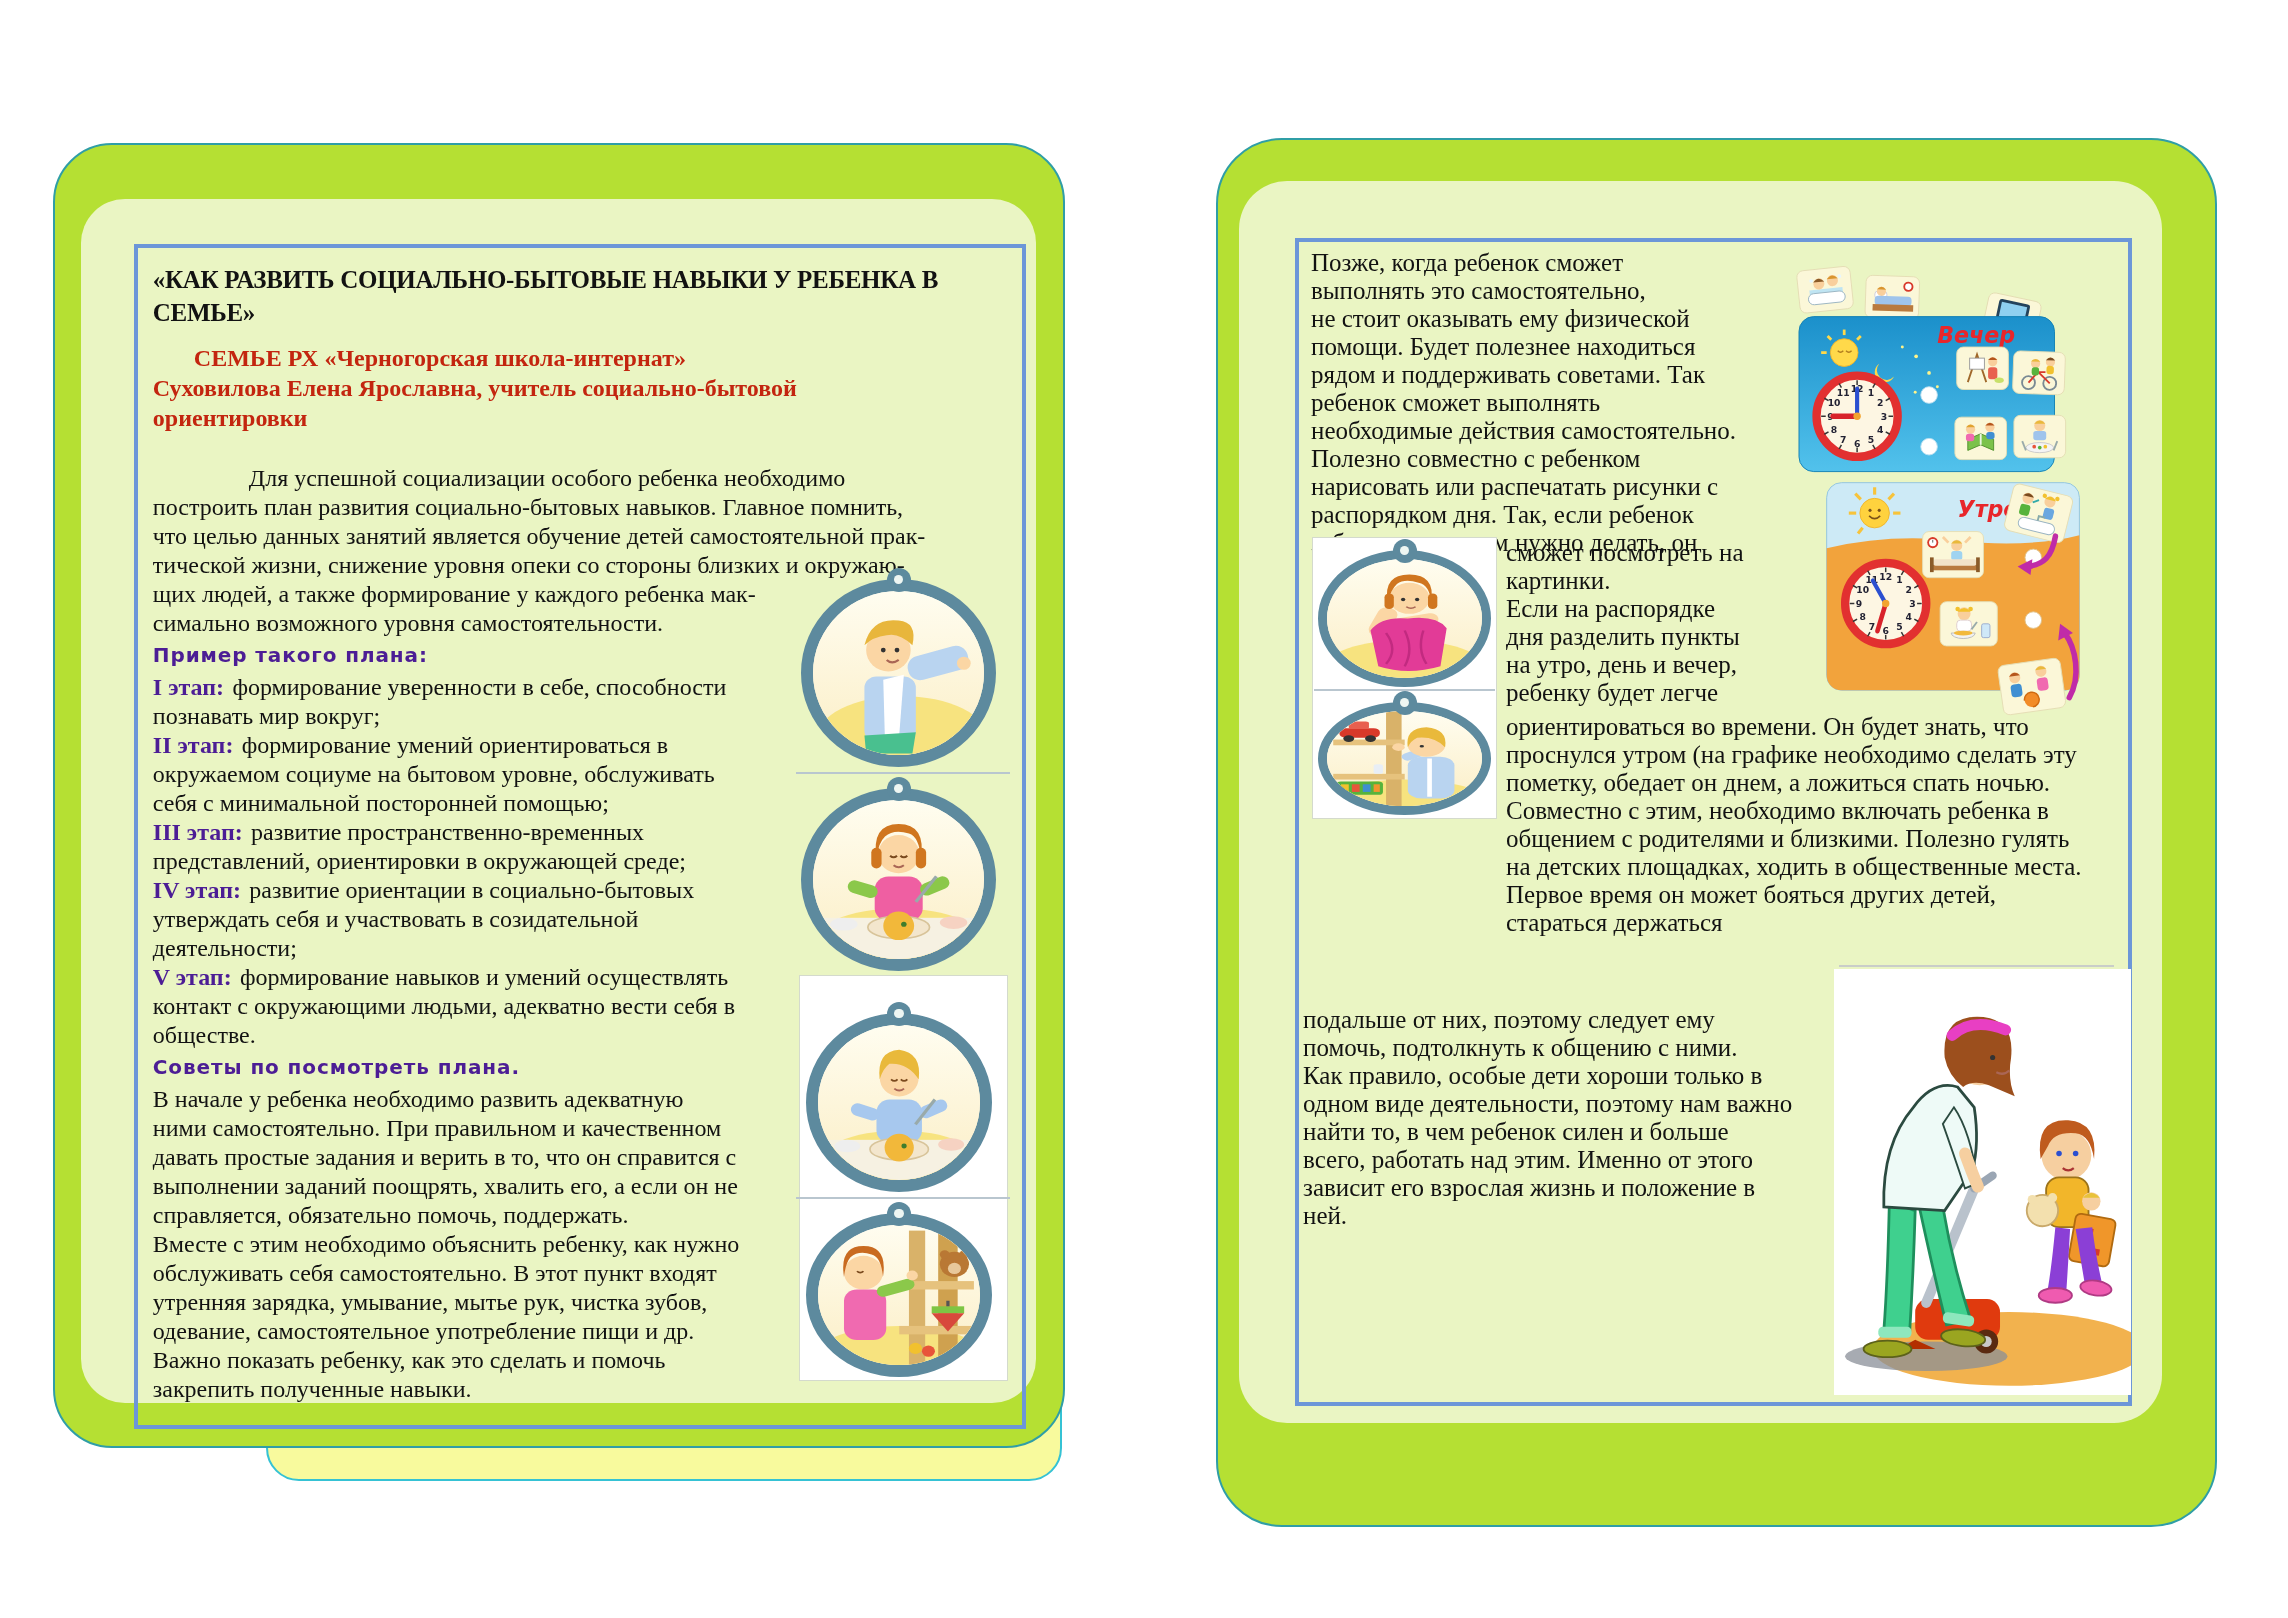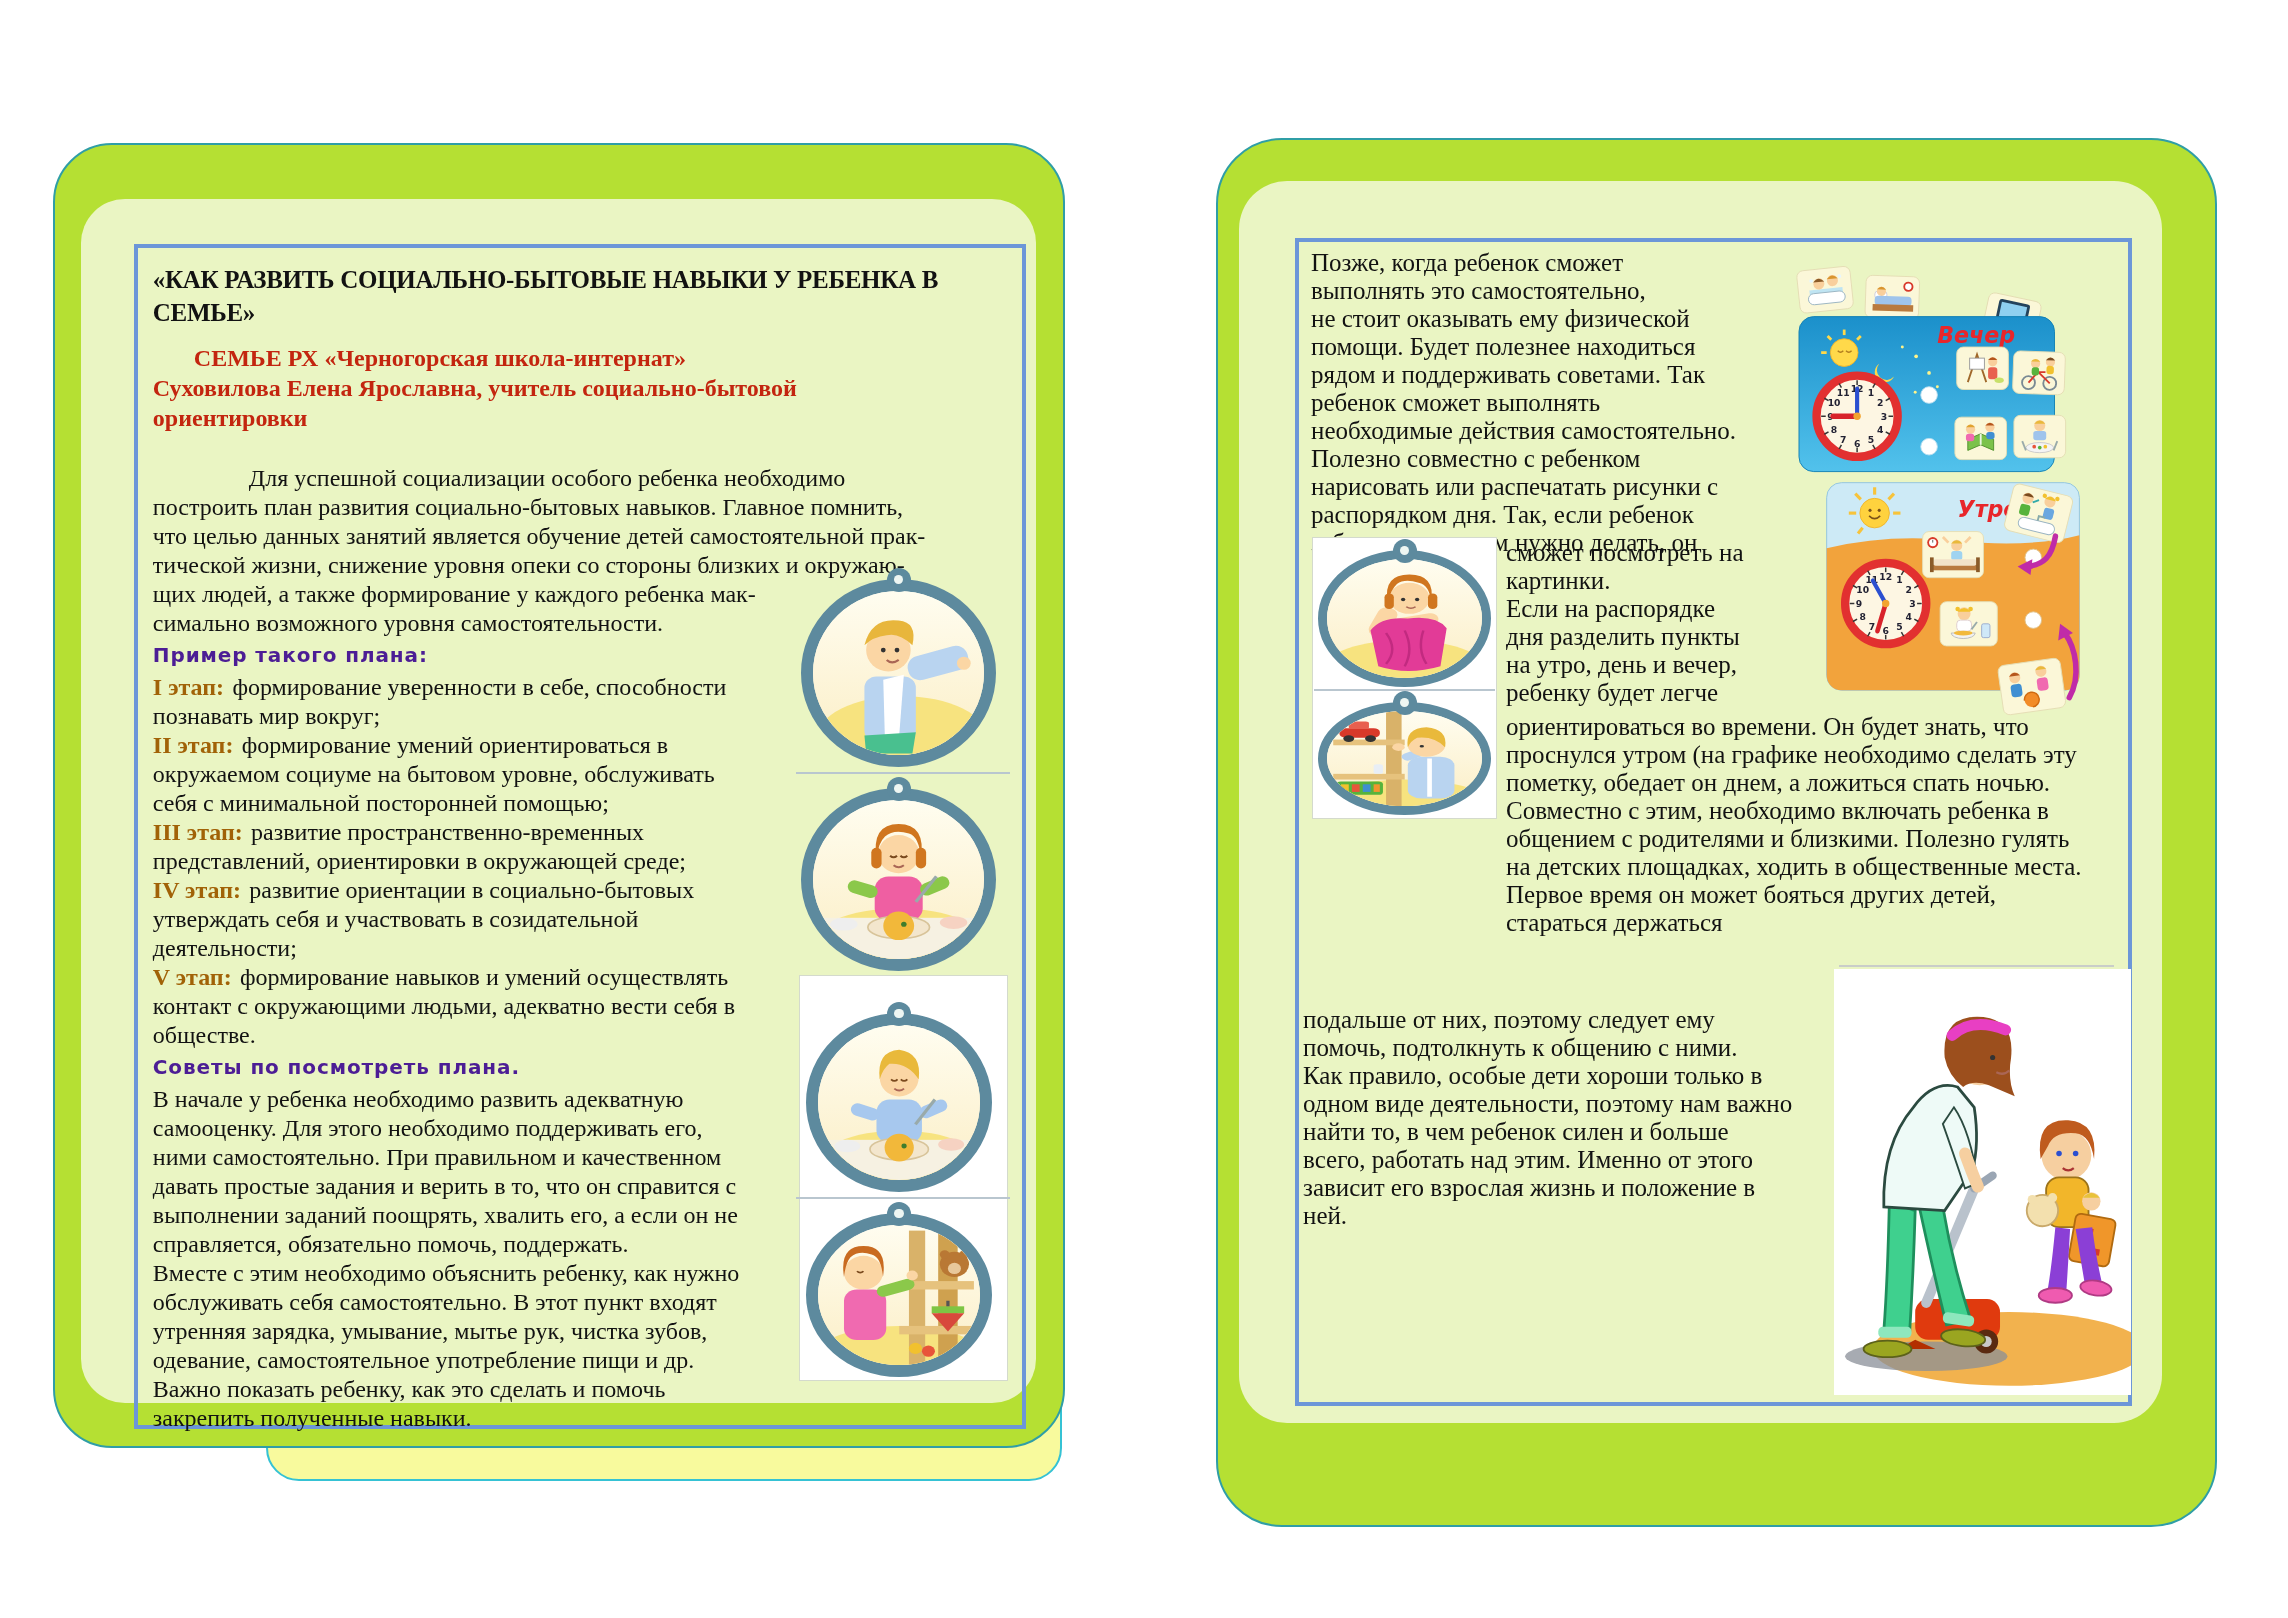--- a/index.html
+++ b/index.html
@@ -15,21 +15,21 @@
   .boxL{padding:9.2px 14.8px;margin-left:14px;}
   .l-title{font-size:25px;font-weight:bold;line-height:33px;letter-spacing:-0.3px;margin:5.5px 0 14.8px 0;}
   .l-red{font-size:24px;font-weight:600;color:#c3250f;line-height:30px;}
   .l-red .ind{padding-left:41px;display:block;}
   .l-intro{margin-top:31px;}
   .tl{font-size:24px;line-height:29px;white-space:nowrap;}
   .l-intro .first{text-indent:96px;}
   .comic-h{font-family:"DejaVu Sans",sans-serif;font-weight:bold;color:#4c1d95;font-size:20px;
            line-height:35px;letter-spacing:0.9px;}
   .pline{font-size:24px;line-height:29px;white-space:nowrap;}
-  .stlab{font-weight:bold;color:#a16207;margin-right:8.3px;font-family:Liberation Serif, serif;}
+  .stlab{font-weight:bold;color:#4c1d95;margin-right:8.3px;font-family:Liberation Serif, serif;}
   .stlab:empty{margin-right:0;}
   
   .rline{font-size:25px;line-height:28px;white-space:nowrap;}
   
   .med{position:absolute;}
   .med .knob{position:absolute;top:0;left:50%;width:24px;height:24px;margin-left:-12px;
              background:#5d8a9e;border-radius:50%;z-index:2;}
   .med .knob::after{content:'';position:absolute;left:7.4px;top:6.5px;width:9.2px;height:9.2px;
              background:#eef6f2;border-radius:50%;}
   .med .ring{position:absolute;left:1.8px;right:1.8px;top:11px;bottom:1.8px;border-radius:50%;
@@ -95,21 +95,20 @@
       <div class="pline"><span class="stlab">IV этап:</span><span>развитие ориентации в социально-бытовых</span></div>
       <div class="pline"><span class="stlab"></span><span>утверждать себя и участвовать в созидательной</span></div>
       <div class="pline"><span class="stlab"></span><span>деятельности;</span></div>
       <div class="pline"><span class="stlab">V этап:</span><span>формирование навыков и умений осуществлять</span></div>
       <div class="pline"><span class="stlab"></span><span>контакт с окружающими людьми, адекватно вести себя в</span></div>
       <div class="pline"><span class="stlab"></span><span>обществе.</span></div>
     </div>
     <div class="comic-h">Советы по посмотреть плана.</div>
     <div>
       <div class="tl">В начале у ребенка необходимо развить адекватную</div>
-      <div class="tl">самооценку. Для этого необходимо поддерживать его,</div>
       <div class="tl">ними самостоятельно. При правильном и качественном</div>
       <div class="tl">давать простые задания и верить в то, что он справится с</div>
       <div class="tl">выполнении заданий поощрять, хвалить его, а если он не</div>
       <div class="tl">справляется, обязательно помочь, поддержать.</div>
       <div class="tl">Вместе с этим необходимо объяснить ребенку, как нужно</div>
       <div class="tl">обслуживать себя самостоятельно. В этот пункт входят</div>
       <div class="tl">утренняя зарядка, умывание, мытье рук, чистка зубов,</div>
       <div class="tl">одевание, самостоятельное употребление пищи и др.</div>
       <div class="tl">Важно показать ребенку, как это сделать и помочь</div>
       <div class="tl">закрепить полученные навыки.</div>

